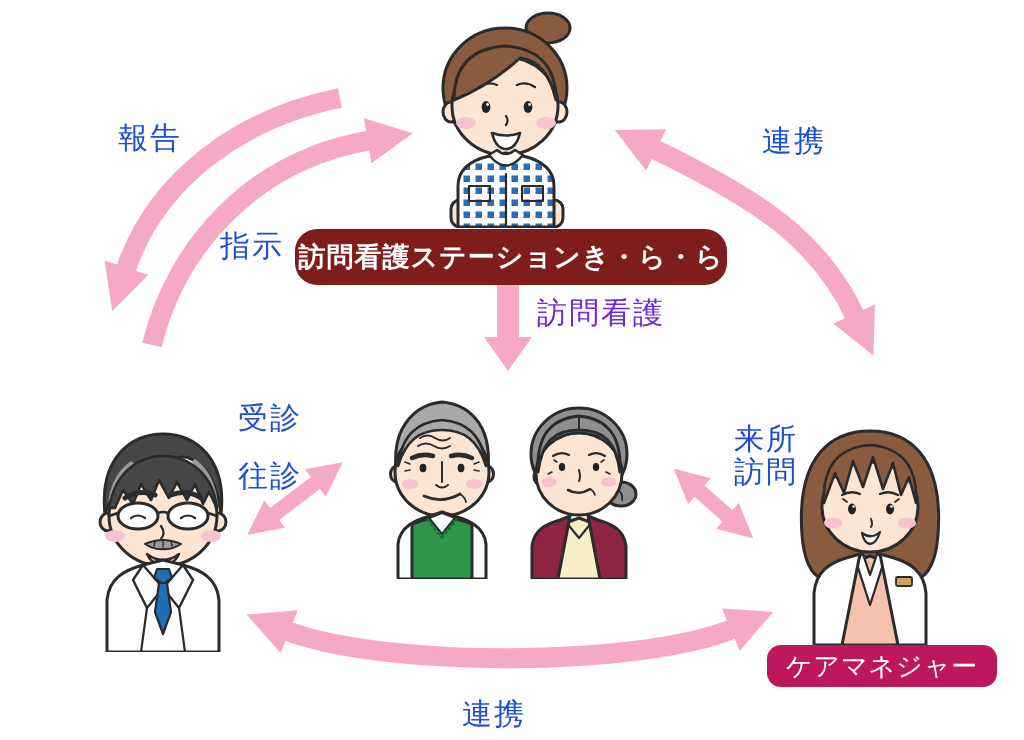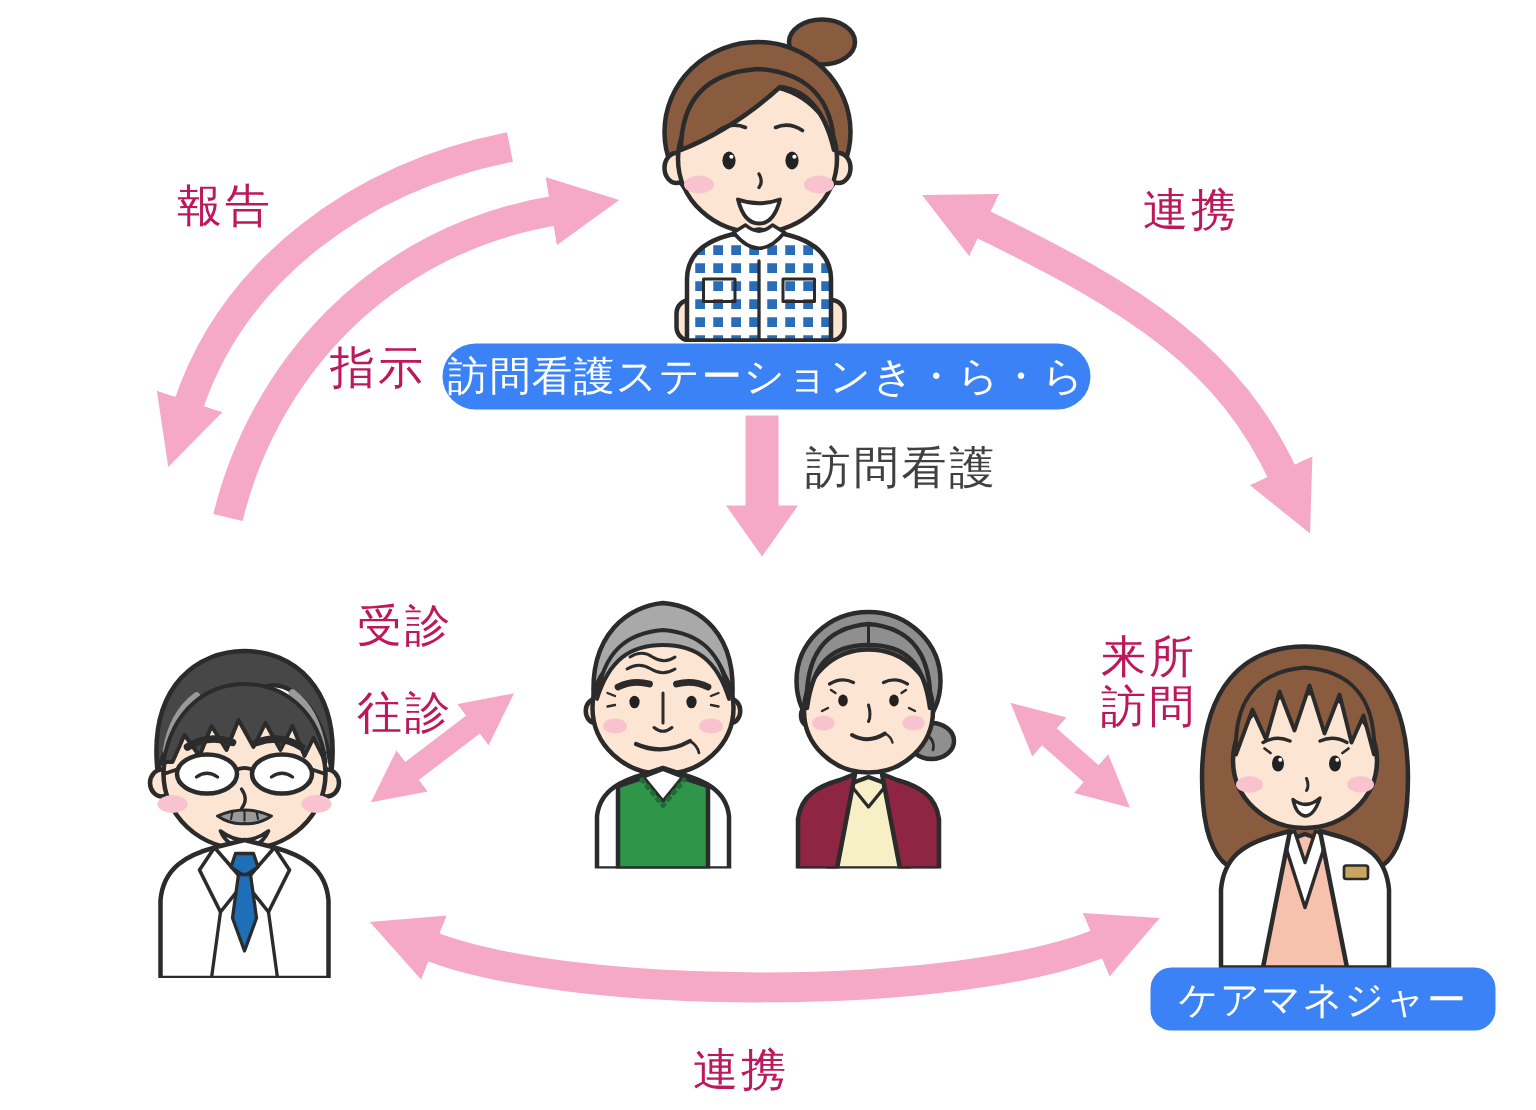--- a/index.html
+++ b/index.html
@@ -1,33 +1,33 @@
 <!DOCTYPE html>
 <html><head>
 <meta charset="utf-8">
 <style>
   html,body{margin:0;padding:0;background:#fff;}
   .canvas{position:relative;width:1024px;height:740px;background:#fff;overflow:hidden;
           font-family:"DejaVu Sans","Liberation Sans",sans-serif;}
   .arrow-layer{position:absolute;left:0;top:0;width:1024px;height:740px;z-index:1;}
   .char{position:absolute;z-index:2;}
   .char svg{display:block;width:100%;height:100%;}
-  .edge-label{position:absolute;z-index:3;color:#be185d;font-size:30px;font-weight:500;
+  .edge-label{position:absolute;z-index:3;color:#1d4ed8;font-size:30px;font-weight:500;
               letter-spacing:2px;white-space:nowrap;line-height:1.1;}
-  .edge-label.pink{color:#404040;}
+  .edge-label.pink{color:#6d28d9;}
   .pill{position:absolute;z-index:3;display:flex;align-items:center;justify-content:center;
         color:#fff;font-weight:500;white-space:nowrap;letter-spacing:1px;}
-  .pill.banner{left:295px;top:229px;width:432px;height:44px;border-radius:22px;
-               background:#3b82f6;font-size:27px;}
+  .pill.banner{left:295px;top:229px;width:432px;height:56px;border-radius:22px;
+               background:#7f1d1d;font-size:27px;font-weight:bold;}
   .pill.client{left:440px;top:580px;width:146px;height:43px;border-radius:20px;
                background:#E53A2B;font-size:28px;}
   .pill.doctor{left:73px;top:646px;width:195px;height:42px;border-radius:14px;
                background:#C79E62;font-size:27px;}
   .pill.caremgr{left:767px;top:645px;width:230px;height:42px;border-radius:14px;
-                background:#3b82f6;font-size:26px;}
+                background:#be185d;font-size:26px;}
   .lbl-report{left:118px;top:121px;}
   .lbl-instruction{left:220px;top:232px;font-family:Liberation Mono, monospace;}
   .lbl-coop-top{left:762px;top:124px;}
   .lbl-nursing{left:537px;top:296px;}
   .lbl-consult{left:238px;top:401px;text-align:right;}
   .lbl-housecall{left:238px;top:459px;}
   .lbl-office{left:734px;top:422px;}
   .lbl-homevisit{left:734px;top:455px;}
   .lbl-coop-bottom{left:462px;top:697px;}
   .nurse{left:402px;top:6px;width:210px;height:222px;}

